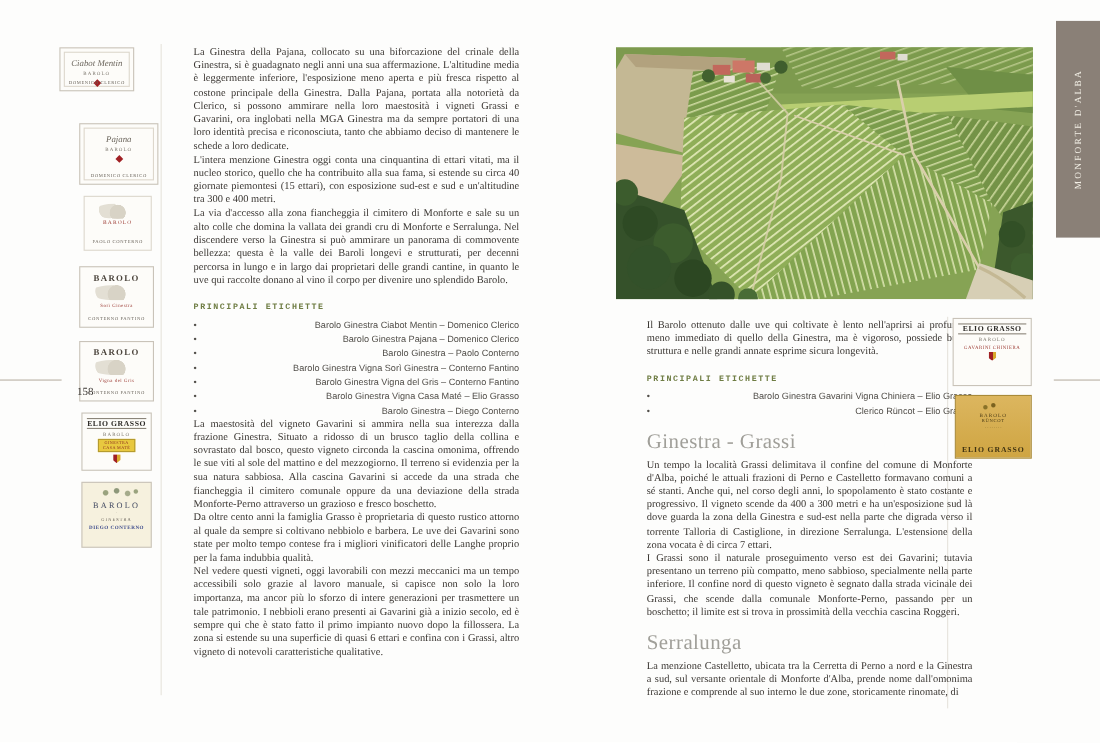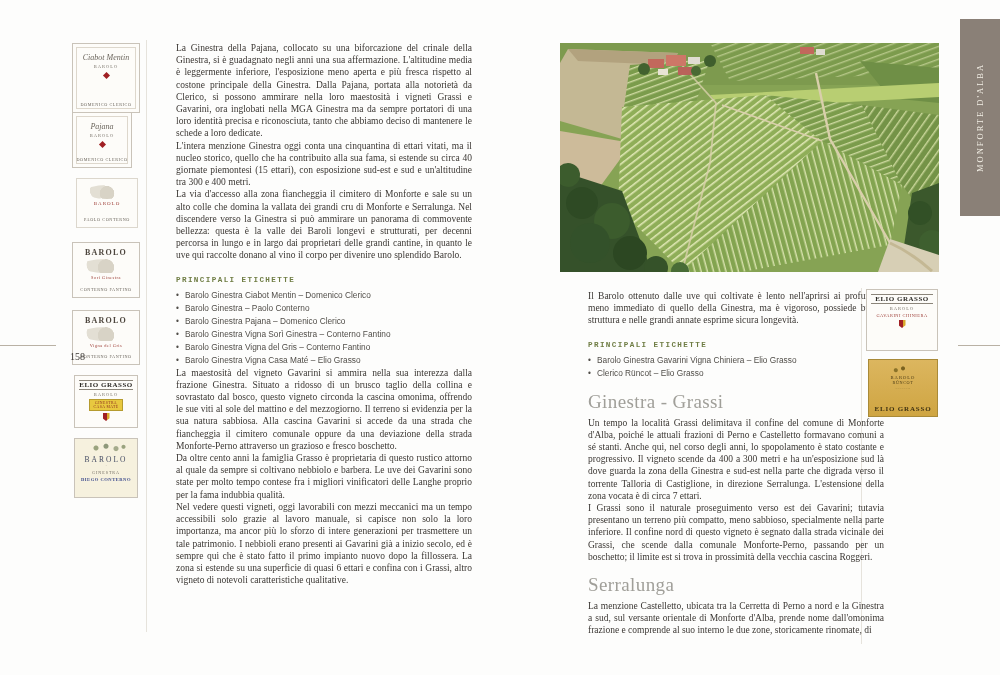--- a/index.html
+++ b/index.html
@@ -5,21 +5,21 @@
   html,body{margin:0;padding:0;background:#ffffff;}
   .spread{position:relative;width:1000px;height:675px;background:#fdfdfc;overflow:hidden;
           font-family:"Liberation Serif", serif;color:#3b3733;}
   .abs{position:absolute;}
 
   
   .col{position:absolute;width:296px;}
   .col p{margin:0;font-size:9.5px;line-height:12.2px;text-align:justify;color:#3b3733;}
   .etich-title{font-family:Liberation Mono, monospace;font-weight:bold;font-size:7.6px;
                letter-spacing:1.4px;color:#6f7d44;margin:14px 0 5px 0;}
-  ul.etich{list-style:none;margin:0;padding:0;}
+  ul.etich{list-style:none;margin:0;padding:0;text-align:right;}
   ul.etich li{font-family:"Liberation Sans", sans-serif;font-size:8.3px;line-height:13px;
               color:#514e49;padding-left:9px;position:relative;}
   ul.etich li::before{content:"•";position:absolute;left:0;top:0;color:#514e49;}
   h2.sect{font-weight:normal;font-size:19px;line-height:22px;color:#a09f99;
           letter-spacing:0.4px;margin:11px 0 4px 0;}
 
   .vguide{position:absolute;width:1px;background:#e6e3dc;}
 
   
   .pnum{position:absolute;font-size:10px;color:#3b3733;margin-left:44px;}
@@ -71,29 +71,29 @@
   .wl-gold-prod{font-size:7px;font-weight:bold;letter-spacing:0.8px;color:#3f3212;
                 position:absolute;bottom:3px;left:0;right:0;}
 </style>
 </head>
 <body>
 
 <div class="spread">
 
   <div class="vguide" style="left:146px;top:40px;height:592px;"></div>
 
-  <div class="wl" style="left:72px;top:43px;width:68px;height:70px;text-align:center;">
+  <div class="wl" style="left:54px;top:43px;width:68px;height:40px;text-align:center;">
     <div class="inner"></div>
     <div class="wl-script">Ciabot Mentin</div>
     <div class="wl-wine">BAROLO</div>
     <div class="dot"></div>
     <div class="wl-prod">DOMENICO CLERICO</div>
   </div>
 
-  <div class="wl" style="left:72px;top:112px;width:60px;height:56px;">
+  <div class="wl" style="left:72px;top:112px;width:72px;height:56px;">
     <div class="inner"></div>
     <div class="wl-script">Pajana</div>
     <div class="wl-wine">BAROLO</div>
     <div class="dot"></div>
     <div class="wl-prod">DOMENICO CLERICO</div>
   </div>
 
   <div class="wl" style="left:76px;top:178px;width:62px;height:50px;border-color:#dcd7cd;">
     <div class="sketch" style="margin-top:6px;"></div>
     <div class="wl-red" style="font-size:5px;letter-spacing:1px;">BAROLO</div>
@@ -129,25 +129,26 @@
     <div class="wl-diego-prod">DIEGO CONTERNO</div>
   </div>
 
   <div class="col" style="left:152px;top:42px;margin-left:24px;">
     <p>La Ginestra della Pajana, collocato su una biforcazione del crinale della Ginestra, si è guadagnato negli anni una sua affermazione. L'altitudine media è leggermente inferiore, l'esposizione meno aperta e più fresca rispetto al costone principale della Ginestra. Dalla Pajana, portata alla notorietà da Clerico, si possono ammirare nella loro maestosità i vigneti Grassi e Gavarini, ora inglobati nella MGA Ginestra ma da sempre portatori di una loro identità precisa e riconosciuta, tanto che abbiamo deciso di mantenere le schede a loro dedicate.</p>
     <p>L'intera menzione Ginestra oggi conta una cinquantina di ettari vitati, ma il nucleo storico, quello che ha contribuito alla sua fama, si estende su circa 40 giornate piemontesi (15 ettari), con esposizione sud-est e sud e un'altitudine tra 300 e 400 metri.</p>
     <p>La via d'accesso alla zona fiancheggia il cimitero di Monforte e sale su un alto colle che domina la vallata dei grandi cru di Monforte e Serralunga. Nel discendere verso la Ginestra si può ammirare un panorama di commovente bellezza: questa è la valle dei Baroli longevi e strutturati, per decenni percorsa in lungo e in largo dai proprietari delle grandi cantine, in quanto le uve qui raccolte donano al vino il corpo per divenire uno splendido Barolo.</p>
     <div class="etich-title">PRINCIPALI ETICHETTE</div>
     <ul class="etich">
       <li>Barolo Ginestra Ciabot Mentin – Domenico Clerico</li>
+      <li>Barolo Ginestra Pajana – Domenico Clerico</li>
       <li>Barolo Ginestra – Paolo Conterno</li>
-      <li>Barolo Ginestra Pajana – Domenico Clerico</li>
       <li>Barolo Ginestra Vigna Sorì Ginestra – Conterno Fantino</li>
       <li>Barolo Ginestra Vigna del Gris – Conterno Fantino</li>
       <li>Barolo Ginestra Vigna Casa Maté – Elio Grasso</li>
+      <li>Barolo Ginestra – Diego Conterno</li>
     </ul>
     <p>La maestosità del vigneto Gavarini si ammira nella sua interezza dalla frazione Ginestra. Situato a ridosso di un brusco taglio della collina e sovrastato dal bosco, questo vigneto circonda la cascina omonima, offrendo le sue viti al sole del mattino e del mezzogiorno. Il terreno si evidenzia per la sua natura sabbiosa. Alla cascina Gavarini si accede da una strada che fiancheggia il cimitero comunale oppure da una deviazione della strada Monforte-Perno attraverso un grazioso e fresco boschetto.</p>
     <p>Da oltre cento anni la famiglia Grasso è proprietaria di questo rustico attorno al quale da sempre si coltivano nebbiolo e barbera. Le uve dei Gavarini sono state per molto tempo contese fra i migliori vinificatori delle Langhe proprio per la fama indubbia qualità.</p>
     <p>Nel vedere questi vigneti, oggi lavorabili con mezzi meccanici ma un tempo accessibili solo grazie al lavoro manuale, si capisce non solo la loro importanza, ma ancor più lo sforzo di intere generazioni per trasmettere un tale patrimonio. I nebbioli erano presenti ai Gavarini già a inizio secolo, ed è sempre qui che è stato fatto il primo impianto nuovo dopo la fillossera. La zona si estende su una superficie di quasi 6 ettari e confina con i Grassi, altro vigneto di notevoli caratteristiche qualitative.</p>
   </div>
 
   <div class="prule" style="left:0;top:345px;width:56px;"></div>
   <div class="pnum" style="left:26px;top:351px;">158</div>
 
   <svg class="abs" style="left:560px;top:43px;" width="379" height="229" viewBox="0 0 379 229">

